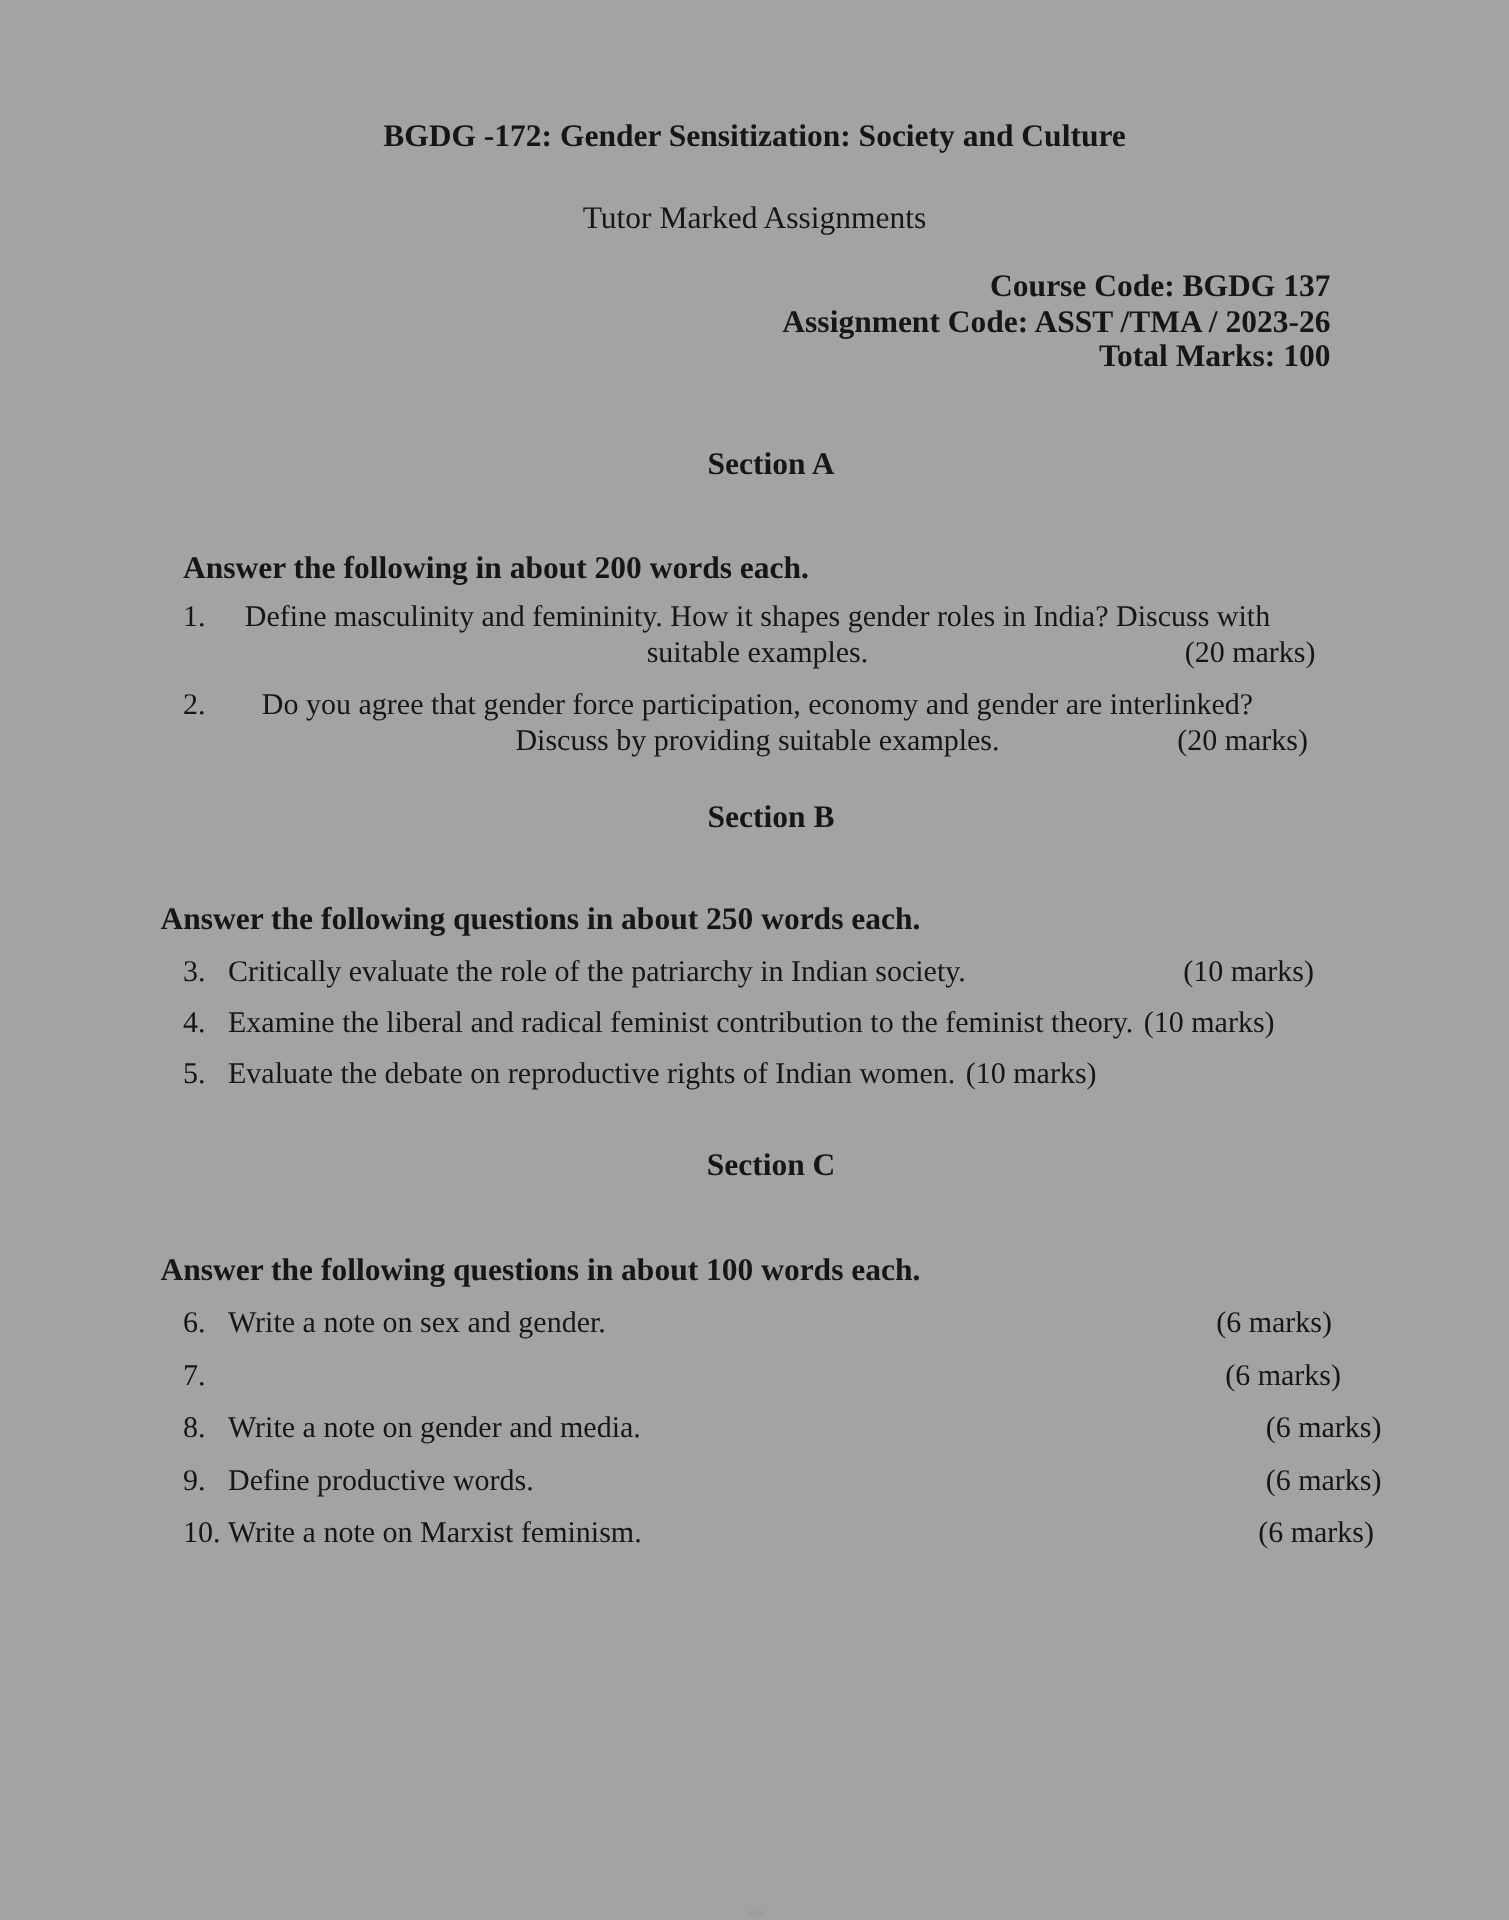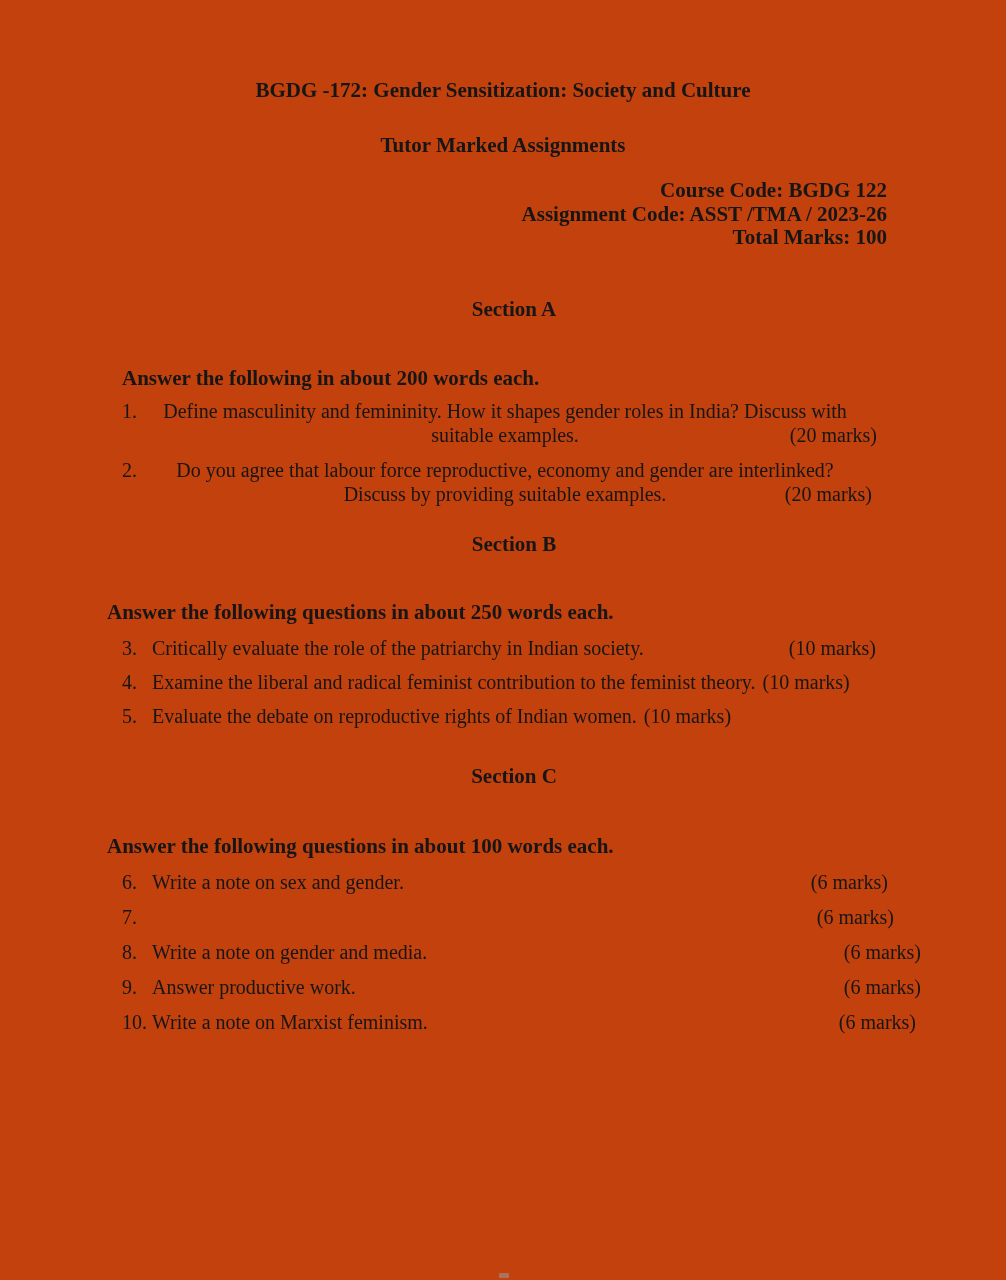--- a/index.html
+++ b/index.html
@@ -4,36 +4,36 @@
 <style>
   html, body {
     margin: 0;
     padding: 0;
     background: #ffffff;
   }
   .page {
     position: relative;
     width: 1006px;
     height: 1280px;
-    background: #c2410c;
+    background: #a3a3a3;
     font-family: "Liberation Serif", serif;
     color: #161616;
     overflow: hidden;
   }
   .doc-title {
     margin-top: 78px;
     text-align: center;
     font-weight: bold;
     font-size: 21px;
     line-height: 24px;
   }
   .subtitle {
     margin-top: 31px;
     text-align: center;
-    font-weight: bold;
+    font-weight: normal;
     font-size: 21px;
     line-height: 24px;
   }
   .meta {
     margin-top: 22px;
     text-align: right;
     padding-right: 119px;
     font-weight: bold;
     font-size: 21px;
     line-height: 23.5px;
@@ -117,39 +117,39 @@
 </head>
 <body>
 
 <div class="page">
 
   <div class="doc-title">BGDG -172: Gender Sensitization: Society and Culture</div>
 
   <div class="subtitle">Tutor Marked Assignments</div>
 
   <div class="meta">
-    <div>Course Code: BGDG 122</div>
+    <div>Course Code: BGDG 137</div>
     <div>Assignment Code: ASST /TMA / 2023-26</div>
     <div>Total Marks: 100</div>
   </div>
 
   <div class="content">
 
     <div class="sec-heading sh-a">Section A</div>
     <div class="instruction in-a">Answer the following in about 200 words each.</div>
 
     <div class="q mt-q1">
       <span class="q-num">1.</span>
       <span class="q-text qt-wrap">Define masculinity and femininity. How it shapes gender roles in India? Discuss with suitable examples.</span>
       <span class="marks r45">(20 marks)</span>
     </div>
 
     <div class="q mt-q2">
       <span class="q-num">2.</span>
-      <span class="q-text qt-wrap">Do you agree that labour force reproductive, economy and gender are interlinked? Discuss by providing suitable examples.</span>
+      <span class="q-text qt-wrap">Do you agree that gender force participation, economy and gender are interlinked? Discuss by providing suitable examples.</span>
       <span class="marks r50">(20 marks)</span>
     </div>
 
     <div class="sec-heading sh-b">Section B</div>
     <div class="instruction in-b">Answer the following questions in about 250 words each.</div>
 
     <div class="q mt-q3">
       <span class="q-num">3.</span>
       <span class="q-text">Critically evaluate the role of the patriarchy in Indian society.</span>
       <span class="marks r46">(10 marks)</span>
@@ -182,21 +182,21 @@
     </div>
 
     <div class="q mt-q8">
       <span class="q-num">8.</span>
       <span class="q-text">Write a note on gender and media.</span>
       <span class="marks r1">(6 marks)</span>
     </div>
 
     <div class="q mt-q9">
       <span class="q-num">9.</span>
-      <span class="q-text">Answer productive work.</span>
+      <span class="q-text">Define productive words.</span>
       <span class="marks r1">(6 marks)</span>
     </div>
 
     <div class="q mt-q10">
       <span class="q-num">10.</span>
       <span class="q-text">Write a note on Marxist feminism.</span>
       <span class="marks r6">(6 marks)</span>
     </div>
 
   </div>

